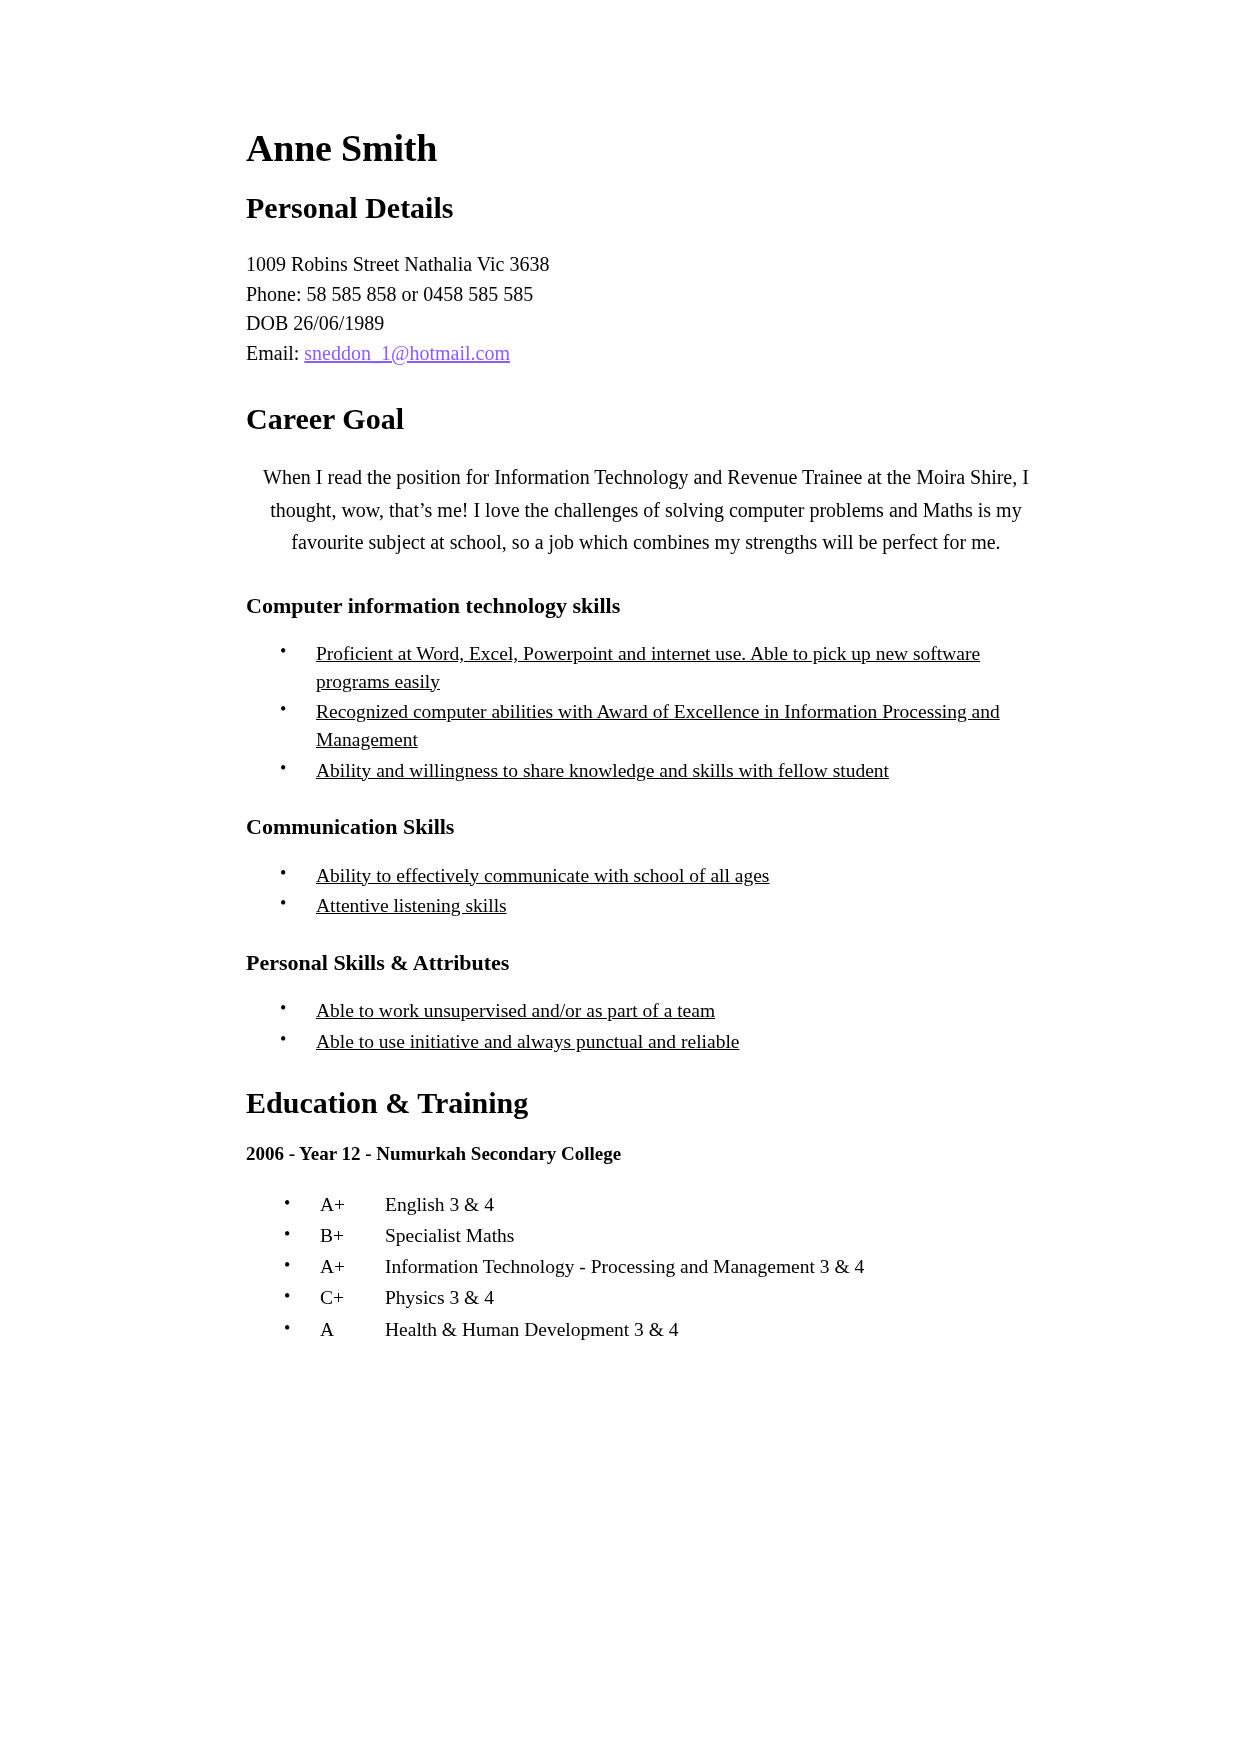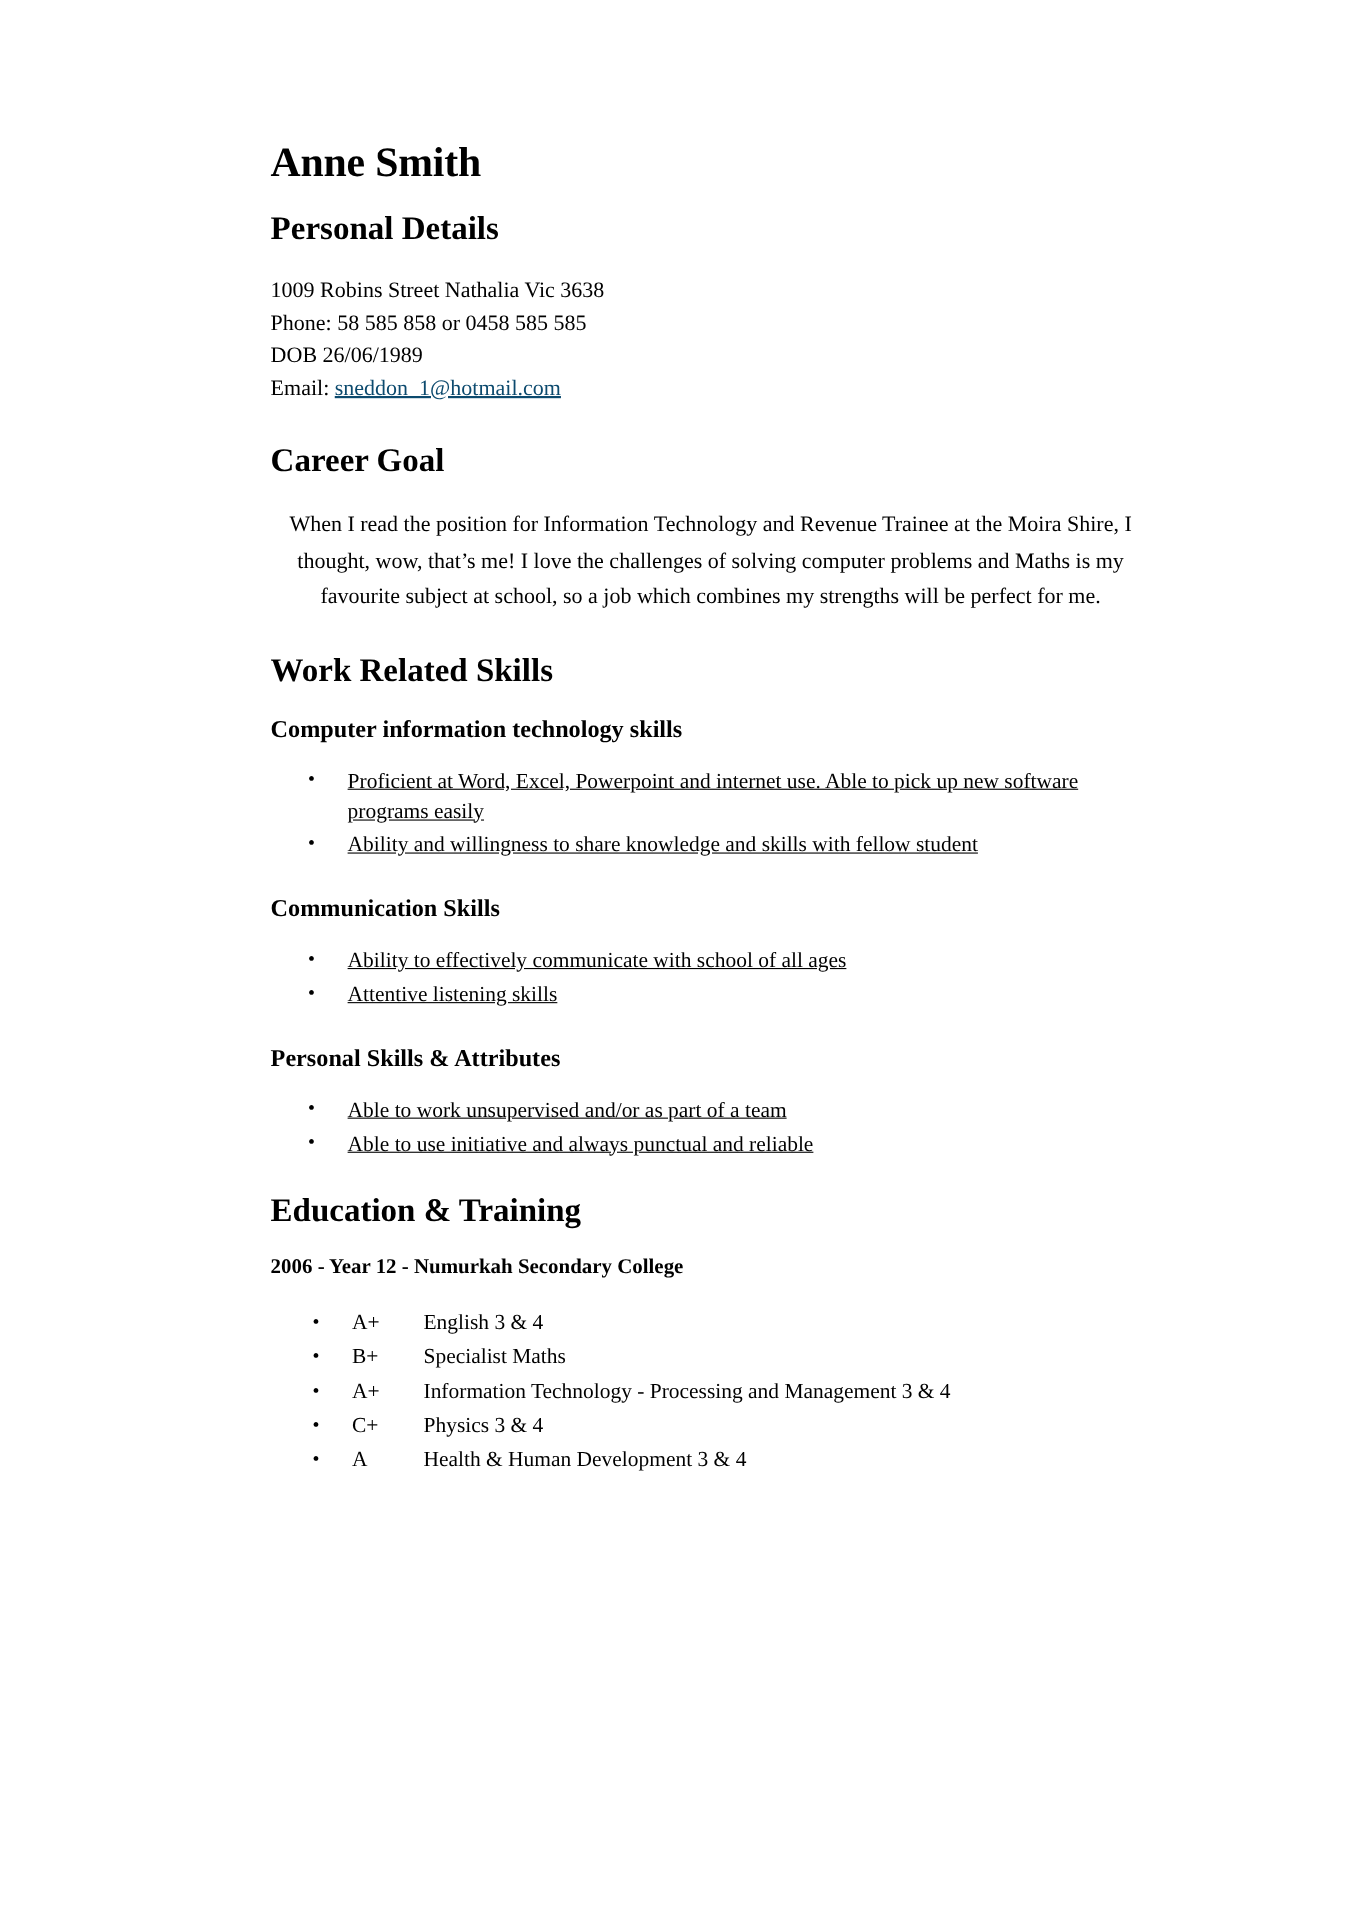--- a/index.html
+++ b/index.html
@@ -59,21 +59,21 @@
   
   .addr-block {
     font-size: 20px;
     line-height: 1.48;
     margin: 0 0 34px 0;
   }
   .addr-line {
     white-space: nowrap;
   }
   .email-link {
-    color: #0c4a6e;
+    color: #8b5cf6;
   }
   .para {
     font-size: 20px;
     line-height: 1.62;
     margin: 0 0 34px 0;
     text-align: center;
   }
 
   
   ul.bullets {
@@ -141,25 +141,25 @@
       <div class="addr-line">1009 Robins Street Nathalia Vic 3638</div>
       <div class="addr-line">Phone: 58 585 858 or 0458 585 585</div>
       <div class="addr-line">DOB 26/06/1989</div>
       <div class="addr-line"><span>Email:</span>&nbsp;<a class="email-link" href="#">sneddon_1@hotmail.com</a></div>
     </div>
 
     <h2 class="h1-section">Career Goal</h2>
 
     <p class="para">When I read the position for Information Technology and Revenue Trainee at the Moira Shire, I thought, wow, that’s me! I love the challenges of solving computer problems and Maths is my favourite subject at school, so a job which combines my strengths will be perfect for me.</p>
 
-    <h2 class="h1-section tight">Work Related Skills</h2>
 
     <h3 class="h2-sub">Computer information technology skills</h3>
     <ul class="bullets">
       <li>Proficient at Word, Excel, Powerpoint and internet use. Able to pick up new software programs easily</li>
+      <li>Recognized computer abilities with Award of Excellence in Information Processing and Management</li>
       <li>Ability and willingness to share knowledge and skills with fellow student</li>
     </ul>
 
     <h3 class="h2-sub">Communication Skills</h3>
     <ul class="bullets">
       <li>Ability to effectively communicate with school of all ages</li>
       <li>Attentive listening skills</li>
     </ul>
 
     <h3 class="h2-sub">Personal Skills &amp; Attributes</h3>

